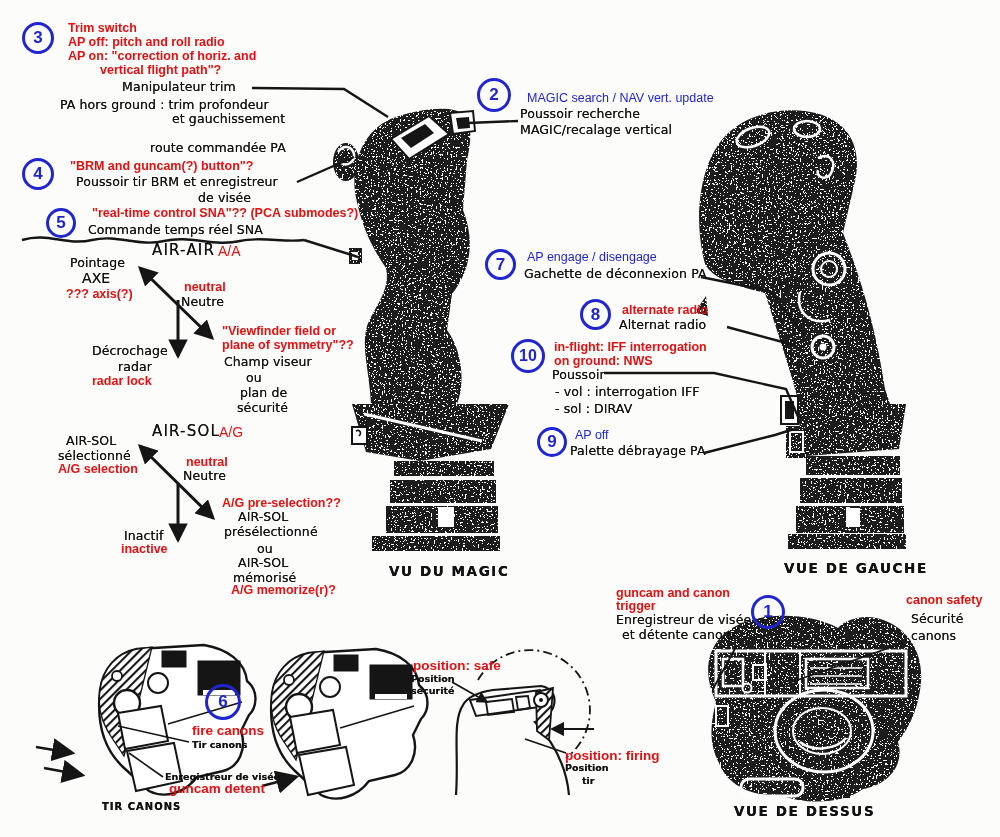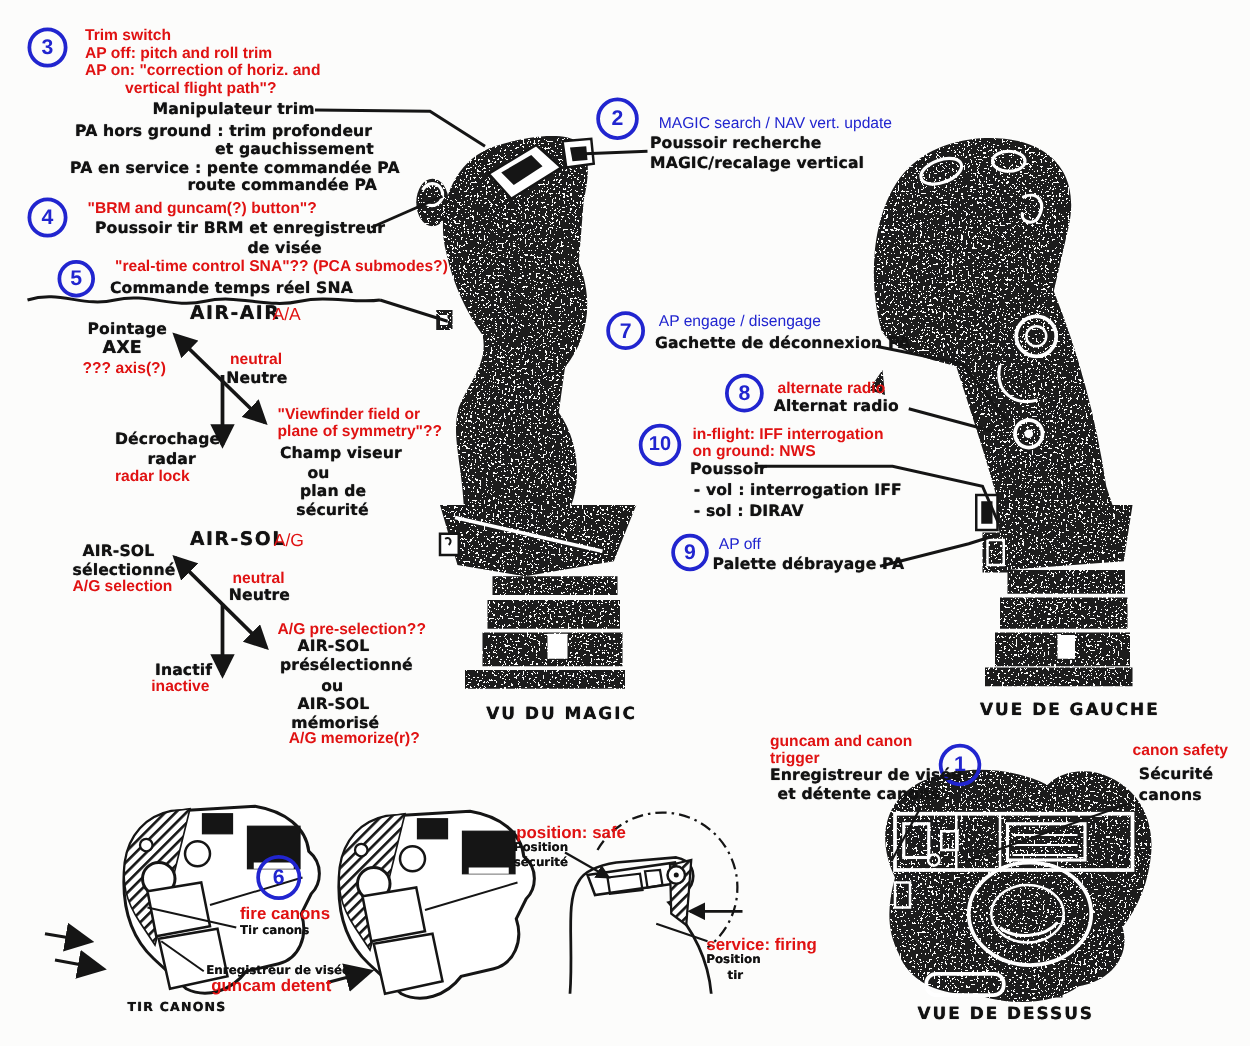--- a/index.html
+++ b/index.html
@@ -3,21 +3,21 @@
 <meta charset="utf-8">
 <style>
   *{margin:0;padding:0;box-sizing:border-box}
   html,body{background:#ffffff}
   .stage{position:relative;width:1000px;height:837px;background:#fcfcfb;overflow:hidden;
          font-family:"Liberation Sans",sans-serif}
   .art{position:absolute;left:0;top:0}
   .t{position:absolute;white-space:nowrap;line-height:1.04}
   .en{color:var(--red);font-weight:bold;font-size:12.5px}
   .bl{color:var(--blue);font-weight:normal;font-size:12.5px}
-  .fr{color:#121212;font-weight:bold;font-size:12.5px;font-family:"DejaVu Sans",sans-serif;
+  .fr{color:#121212;font-weight:normal;font-size:12.5px;font-family:"DejaVu Sans",sans-serif;
       text-shadow:0 0 .6px rgba(10,10,10,.85);letter-spacing:.1px}
   .frs{color:#121212;font-weight:bold;font-size:9.5px;font-family:"DejaVu Sans",sans-serif;
       text-shadow:0 0 .4px rgba(10,10,10,.8)}
   .mode{font-size:15px;letter-spacing:1.2px}
   .modetag{font-size:14px;font-weight:normal;color:var(--red)}
   .cap{color:#121212;font-weight:bold;font-size:13.5px;letter-spacing:1.6px;
        font-family:"DejaVu Sans",sans-serif;text-shadow:0 0 .6px #000}
   .caps{font-size:10px;letter-spacing:1px}
   .num{position:absolute;border:3.4px solid var(--blue);border-radius:50%;color:var(--blue);
        font-weight:bold;display:flex;align-items:center;justify-content:center;
@@ -190,27 +190,26 @@
   <div class="num" style="left:46px;top:208px;width:30px;height:30px">5</div>
   <div class="num" style="left:477px;top:78px;width:34px;height:34px">2</div>
   <div class="num" style="left:485px;top:249px;width:31px;height:31px">7</div>
   <div class="num" style="left:580px;top:299px;width:31px;height:31px">8</div>
   <div class="num" style="left:511px;top:339px;width:34px;height:34px;font-size:16px">10</div>
   <div class="num" style="left:537px;top:427px;width:30px;height:30px">9</div>
   <div class="num" style="left:751px;top:595px;width:34px;height:34px">1</div>
   <div class="num" style="left:205px;top:684px;width:36px;height:36px">6</div>
 
   <div class="t en" style="left:68px;top:22px">Trim switch</div>
-  <div class="t en" style="left:68px;top:36px">AP off: pitch and roll trim</div>
+  <div class="t en" style="left:68px;top:36px">AP off: pitch and roll radio</div>
   <div class="t en" style="left:68px;top:50px">AP on: "correction of horiz. and</div>
   <div class="t en" style="left:100px;top:64px">vertical flight path"?</div>
   <div class="t fr" style="left:122px;top:80px">Manipulateur trim</div>
   <div class="t fr" style="left:60px;top:98px">PA hors ground : trim profondeur</div>
   <div class="t fr" style="left:172px;top:112px">et gauchissement</div>
-  <div class="t fr" style="left:56px;top:127px">PA en service : pente commandée PA</div>
   <div class="t fr" style="left:150px;top:141px">route commandée PA</div>
 
   <div class="t en" style="left:70px;top:160px">"BRM and guncam(?) button"?</div>
   <div class="t fr" style="left:76px;top:175px">Poussoir tir BRM et enregistreur</div>
   <div class="t fr" style="left:198px;top:191px">de visée</div>
 
   <div class="t en" style="left:92px;top:207px">"real-time control SNA"?? (PCA submodes?)</div>
   <div class="t fr" style="left:88px;top:223px">Commande temps réel SNA</div>
 
   <div class="t bl" style="left:527px;top:92px">MAGIC search / NAV vert. update</div>
@@ -280,17 +279,17 @@
   <div class="t fr" style="left:911px;top:629px">canons</div>
 
   <div class="t en" style="left:192px;top:724px;font-size:13.5px">fire canons</div>
   <div class="t frs" style="left:192px;top:740px">Tir canons</div>
   <div class="t frs" style="left:165px;top:772px">Enregistreur de visée</div>
   <div class="t en" style="left:169px;top:782px;font-size:13.5px">guncam detent</div>
 
   <div class="t en" style="left:413px;top:659px;font-size:13.5px">position: safe</div>
   <div class="t frs" style="left:411px;top:674px">Position</div>
   <div class="t frs" style="left:411px;top:686px">sécurité</div>
-  <div class="t en" style="left:565px;top:749px;font-size:13.5px">service: firing</div>
+  <div class="t en" style="left:565px;top:749px;font-size:13.5px">position: firing</div>
   <div class="t frs" style="left:565px;top:763px">Position</div>
   <div class="t frs" style="left:582px;top:776px">tir</div>
 
 </div>
 
 </body></html>

